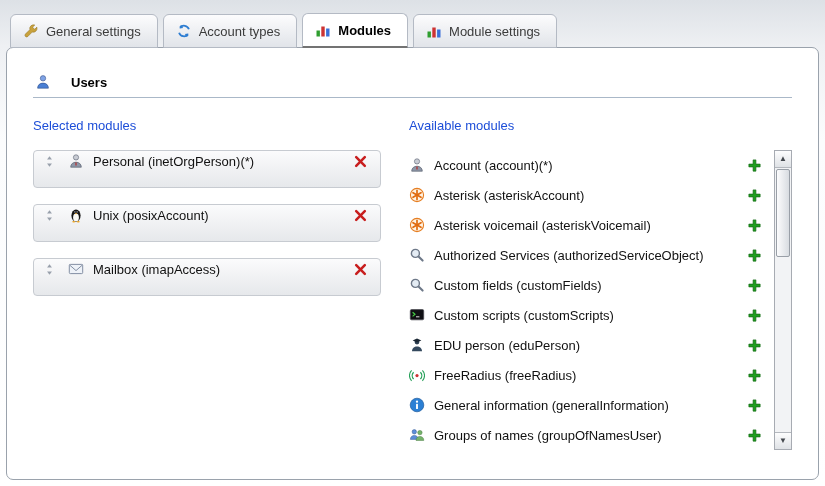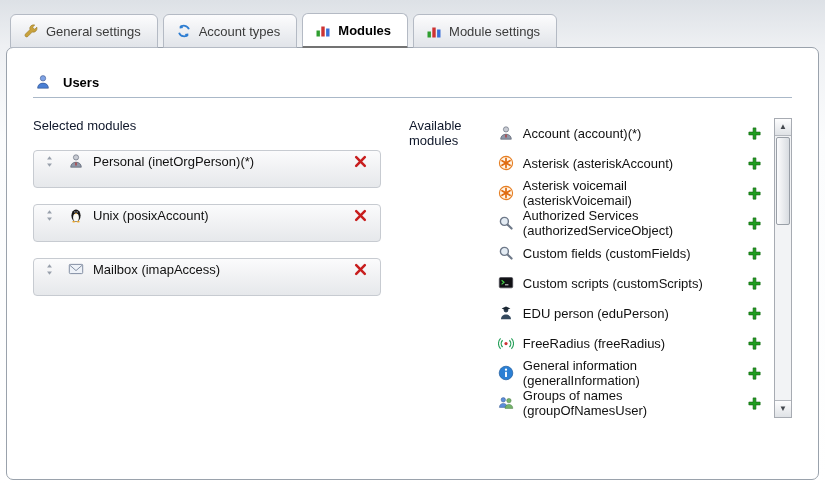--- a/index.html
+++ b/index.html
@@ -28,29 +28,29 @@
   }
 
   
   .content{
     position:relative;z-index:1;
     box-sizing:border-box;height:433px;
     background:#fff;border:1px solid #9aa2ac;border-radius:7px;
     padding:0 26px;
   }
   .section-heading{
-    display:flex;align-items:center;gap:12px;
+    display:flex;align-items:center;gap:20px;
     padding:26px 2px 7px 2px;
     border-bottom:1px solid #aab8c8;
     font-size:13px;font-weight:bold;color:#000;
   }
   .columns{display:flex;margin-top:20px;}
   .col-left{flex:none;width:348px;margin-right:28px;}
-  .col-right{flex:1;display:flex;flex-direction:row;}
-  .col-label{font-size:13px;color:#0f172a;margin-bottom:17px;}
+  .col-right{flex:1;display:flex;flex-direction:column;}
+  .col-label{font-size:13px;color:#1d4ed8;margin-bottom:17px;}
 
   
   .module-box{
     display:flex;align-items:center;
     box-sizing:border-box;height:38px;margin-bottom:16px;
     padding:0 12px 16px 9px;
     background:linear-gradient(#fbfbfc,#e6e8eb);
     border:1px solid #c7cbd1;border-radius:4px;cursor:move;
   }
   .module-box .mod-icon{margin-left:12px;}

